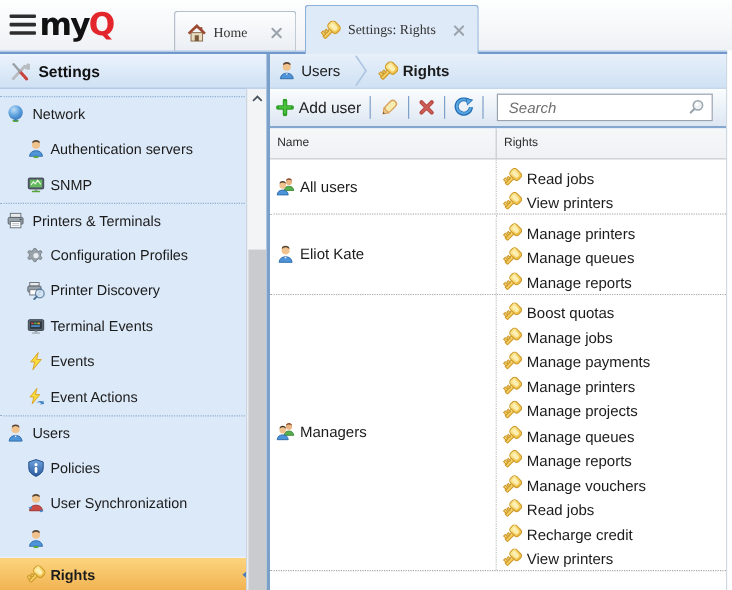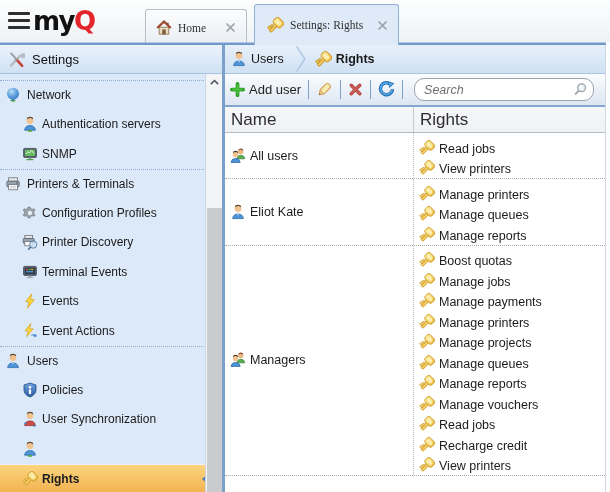--- a/index.html
+++ b/index.html
@@ -28,21 +28,21 @@
        border-color:#8fb0d6;z-index:2;padding-left:12px;}
   .tab .tlabel{margin-left:6px;white-space:nowrap;font-family:Liberation Serif, serif;}
   .tab .tclose{margin-left:auto;margin-right:10px;width:11px;height:11px;display:block;cursor:pointer;}
 
   
   .sidebar{position:absolute;top:45px;left:0;width:225px;height:447px;box-sizing:border-box;
            border-right:3px solid #7ba1cb;background:#dce9f8;overflow:hidden;}
   .sb-header{height:29px;box-sizing:border-box;border-bottom:1px solid #a9c2df;
              background:linear-gradient(#ebf3fc,#cfe1f4);
              display:flex;align-items:center;padding-left:8px;
-             font-weight:normal;font-size:13px;color:#111;}
+             font-weight:bold;font-size:13px;color:#111;}
   .sb-header .ticon{margin-right:7px;}
   .sb-list{position:absolute;top:29px;left:0;right:0;bottom:0;padding-top:6px;}
   .sb-item{height:29.5px;box-sizing:border-box;display:flex;align-items:center;
            font-size:12px;color:#1b1b1b;cursor:pointer;}
   .sb-item.top{padding-left:5px;}
   .sb-item.top .sicon{margin-right:6px;}
   .sb-item.sub{padding-left:22px;}
   .sb-item.sub .sicon{margin-right:4px;}
   .sb-item.grp{border-top:1px dotted #8fb0d3;}
   .sb-item.selected{background:linear-gradient(#fcd47e,#f1b250);font-weight:bold;
@@ -66,29 +66,29 @@
   .breadcrumb .bc-bold{font-weight:bold;}
   .bc-chev{margin:0 9px 0 12px;}
 
   .toolbar{height:33px;box-sizing:border-box;border-bottom:2px solid #84a7d0;
         background:linear-gradient(#fbfdfe,#dce6f2);
         display:flex;align-items:center;padding-left:5px;font-size:13px;color:#222;}
   .toolbar .tb-label{margin-left:4px;cursor:pointer;}
   .tb-btn{display:flex;align-items:flex-start;cursor:pointer;}
   .tsep{width:1px;height:19px;background:#7fa0c8;margin:0 7px;flex:none;}
   .searchbox{margin-left:4px;width:180px;height:23px;box-sizing:border-box;position:relative;flex:none;}
-  .searchbox input{width:100%;height:100%;box-sizing:border-box;border:1px solid #98a3b0;border-radius:10px;
+  .searchbox input{width:100%;height:100%;box-sizing:border-box;border:1px solid #98a3b0;border-radius:0;
         padding:0 24px 0 9px;font-family:"Liberation Sans",sans-serif;
         font-size:12.5px;font-style:italic;color:#444;background:#ffffff;outline:none;}
   .searchbox input::placeholder{color:#6f6f6f;font-style:italic;opacity:1;}
   .searchbox .mag{position:absolute;right:6px;top:4px;}
 
   
   .thead{height:26px;box-sizing:border-box;display:flex;border-bottom:1px solid #b6bcc3;
-         background:linear-gradient(#f6f7f9,#eff1f4);font-size:17px;color:#2e2e2e;}
+         background:linear-gradient(#f6f7f9,#eff1f4);font-size:10px;color:#2e2e2e;}
   .th-name{width:189px;box-sizing:border-box;border-right:1px solid #c6cbd1;
          display:flex;align-items:center;padding-left:6px;}
   .th-rights{flex:1;display:flex;align-items:center;padding-left:6px;}
   .trow{display:flex;border-bottom:1px dotted #a9a9a9;background:#fff;}
   .td-name{width:189px;box-sizing:border-box;border-right:1px dotted #bfbfbf;
          display:flex;align-items:center;padding-left:5px;font-size:12.5px;color:#1b1b1b;}
   .td-name .nlabel{margin-left:4px;}
   .td-rights{flex:1;padding:2px 0 2px 5px;}
   .rline{display:flex;align-items:flex-end;height:20.5px;font-size:12.5px;color:#1b1b1b;}
   .rline .rlabel{margin-left:4px;}

